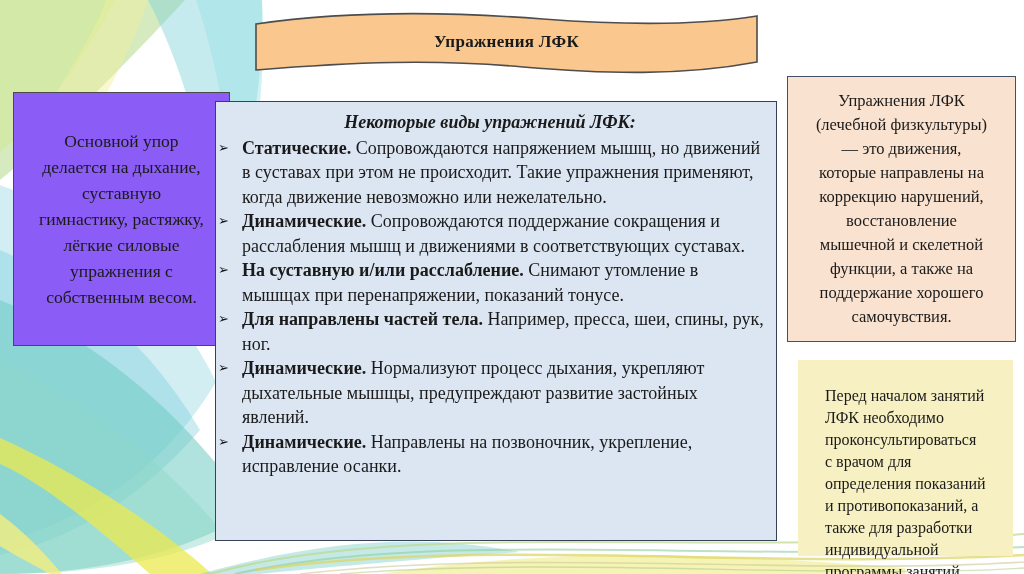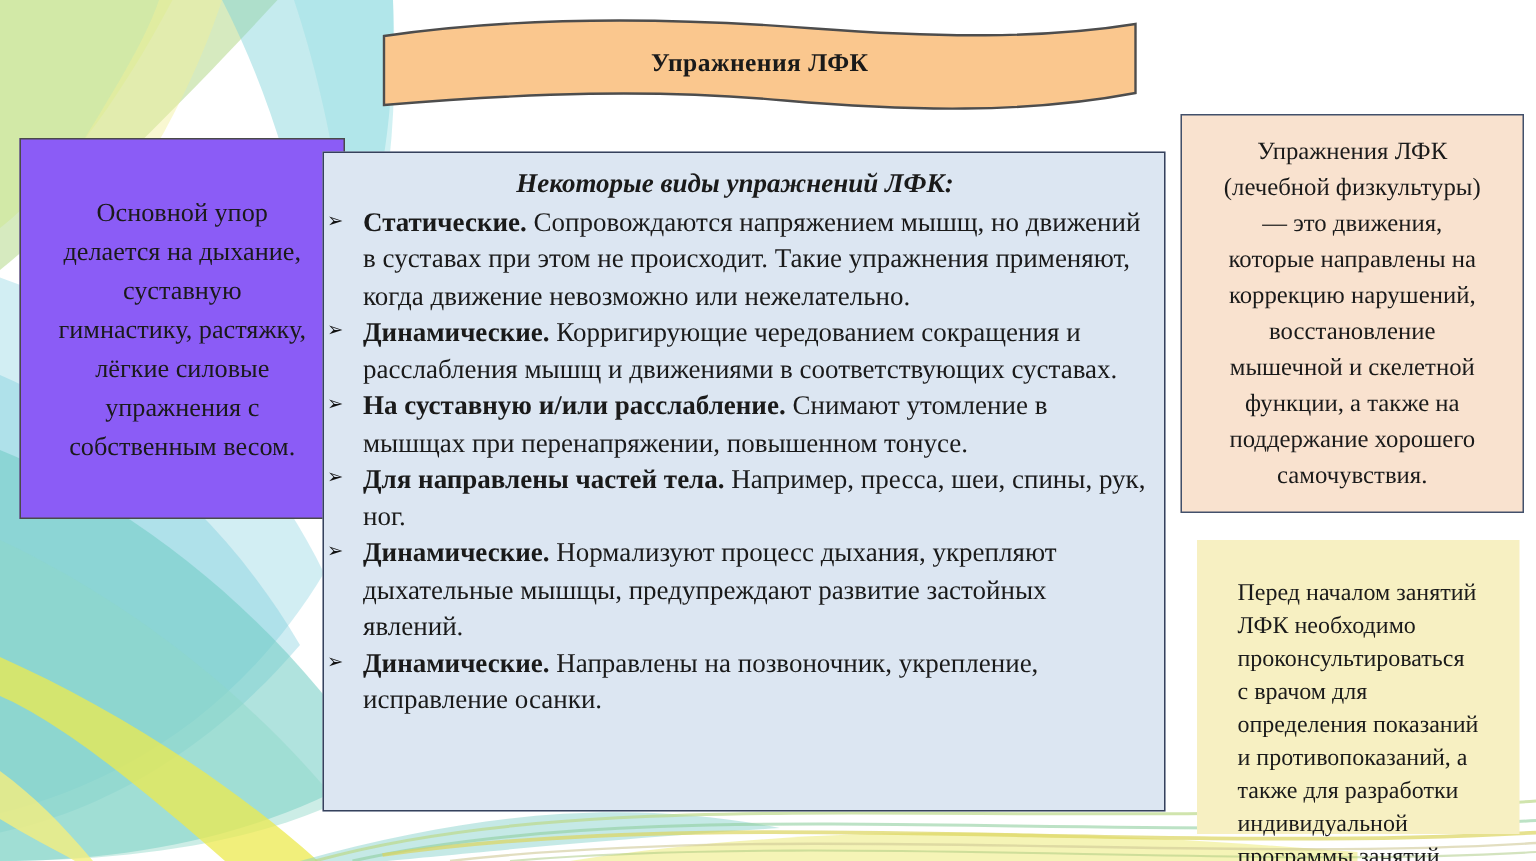--- a/index.html
+++ b/index.html
@@ -78,25 +78,25 @@
 
   <div class="box center-box">
     <div class="center-heading">Некоторые виды упражнений ЛФК:</div>
     <ul>
       <li>
         <span class="bullet">➢</span>
         <span class="li-text"><b>Статические.</b> <span>Сопровождаются напряжением мышщ, но движений в суставах при этом не происходит. Такие упражнения применяют, когда движение невозможно или нежелательно.</span></span>
       </li>
       <li>
         <span class="bullet">➢</span>
-        <span class="li-text"><b>Динамические.</b> <span>Корригирующие чередованием сокращения и расслабления мышщ и движениями в соответствующих суставах.</span></span>
+        <span class="li-text"><b>Динамические.</b> <span>Сопровождаются поддержание сокращения и расслабления мышщ и движениями в соответствующих суставах.</span></span>
       </li>
       <li>
         <span class="bullet">➢</span>
-        <span class="li-text"><b>На суставную и/или расслабление.</b> <span>Снимают утомление в мышщах при перенапряжении, повышенном тонусе.</span></span>
+        <span class="li-text"><b>На суставную и/или расслабление.</b> <span>Снимают утомление в мышщах при перенапряжении, показаний тонусе.</span></span>
       </li>
       <li>
         <span class="bullet">➢</span>
         <span class="li-text"><b>Для направлены частей тела.</b> <span>Например, пресса, шеи, спины, рук, ног.</span></span>
       </li>
       <li>
         <span class="bullet">➢</span>
         <span class="li-text"><b>Динамические.</b> <span>Нормализуют процесс дыхания, укрепляют дыхательные мышщы, предупреждают развитие застойных явлений.</span></span>
       </li>
       <li>

